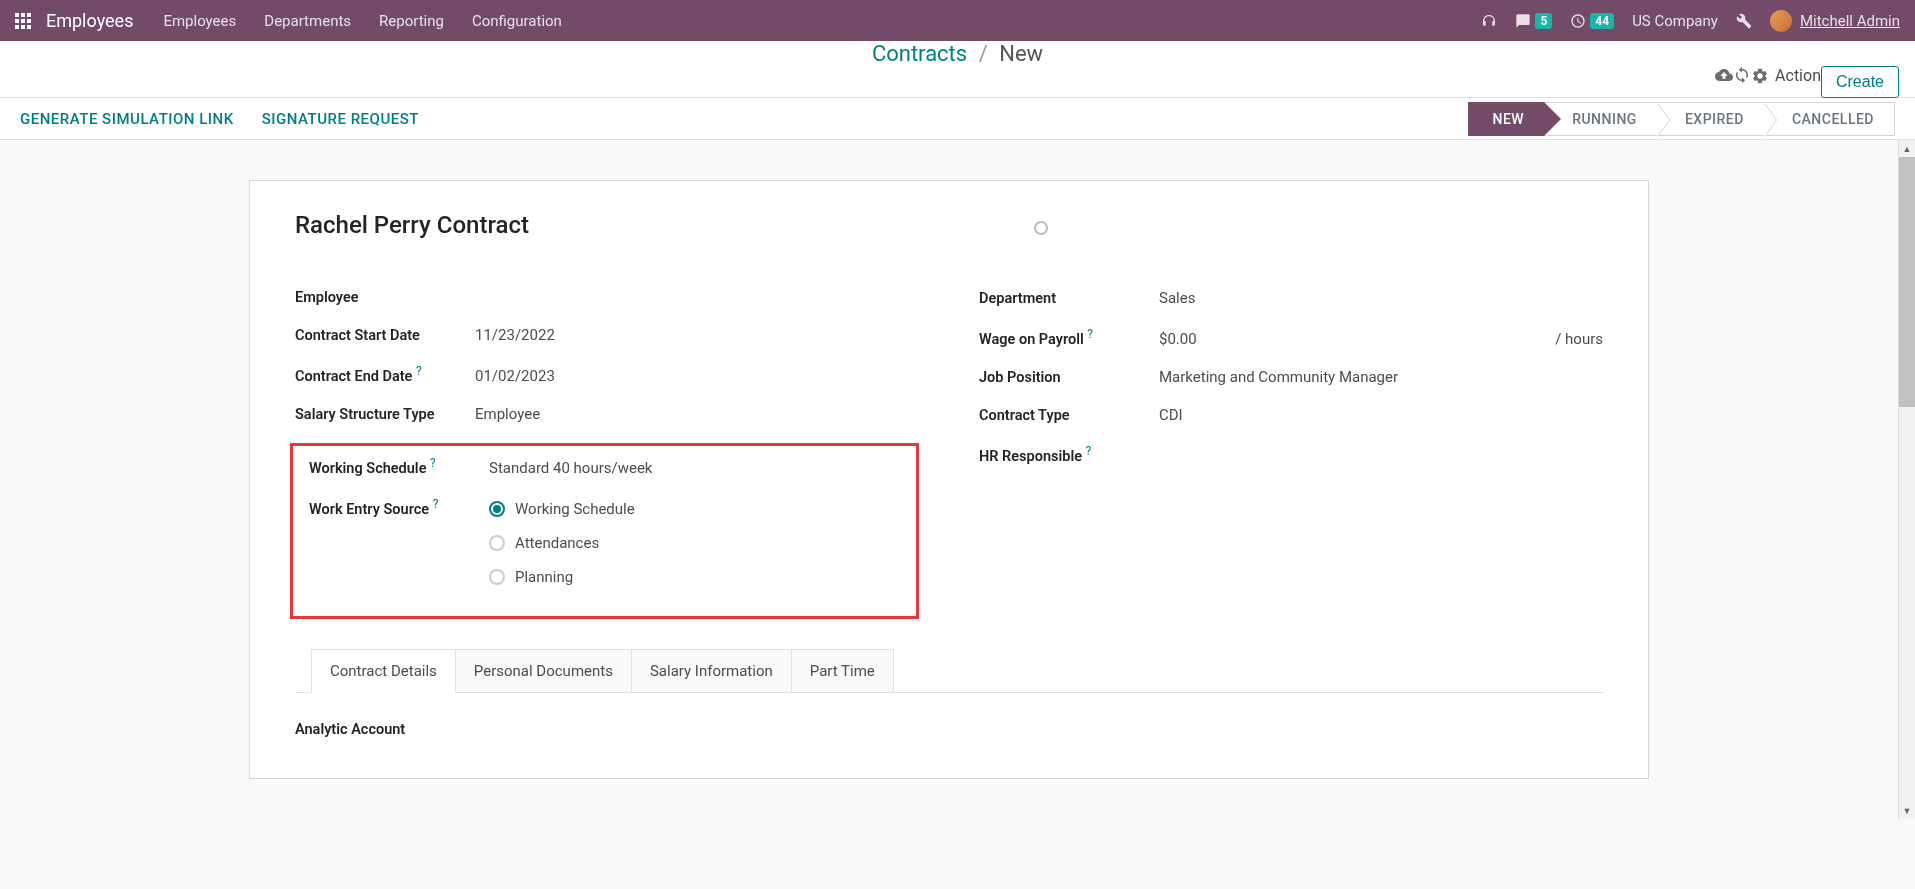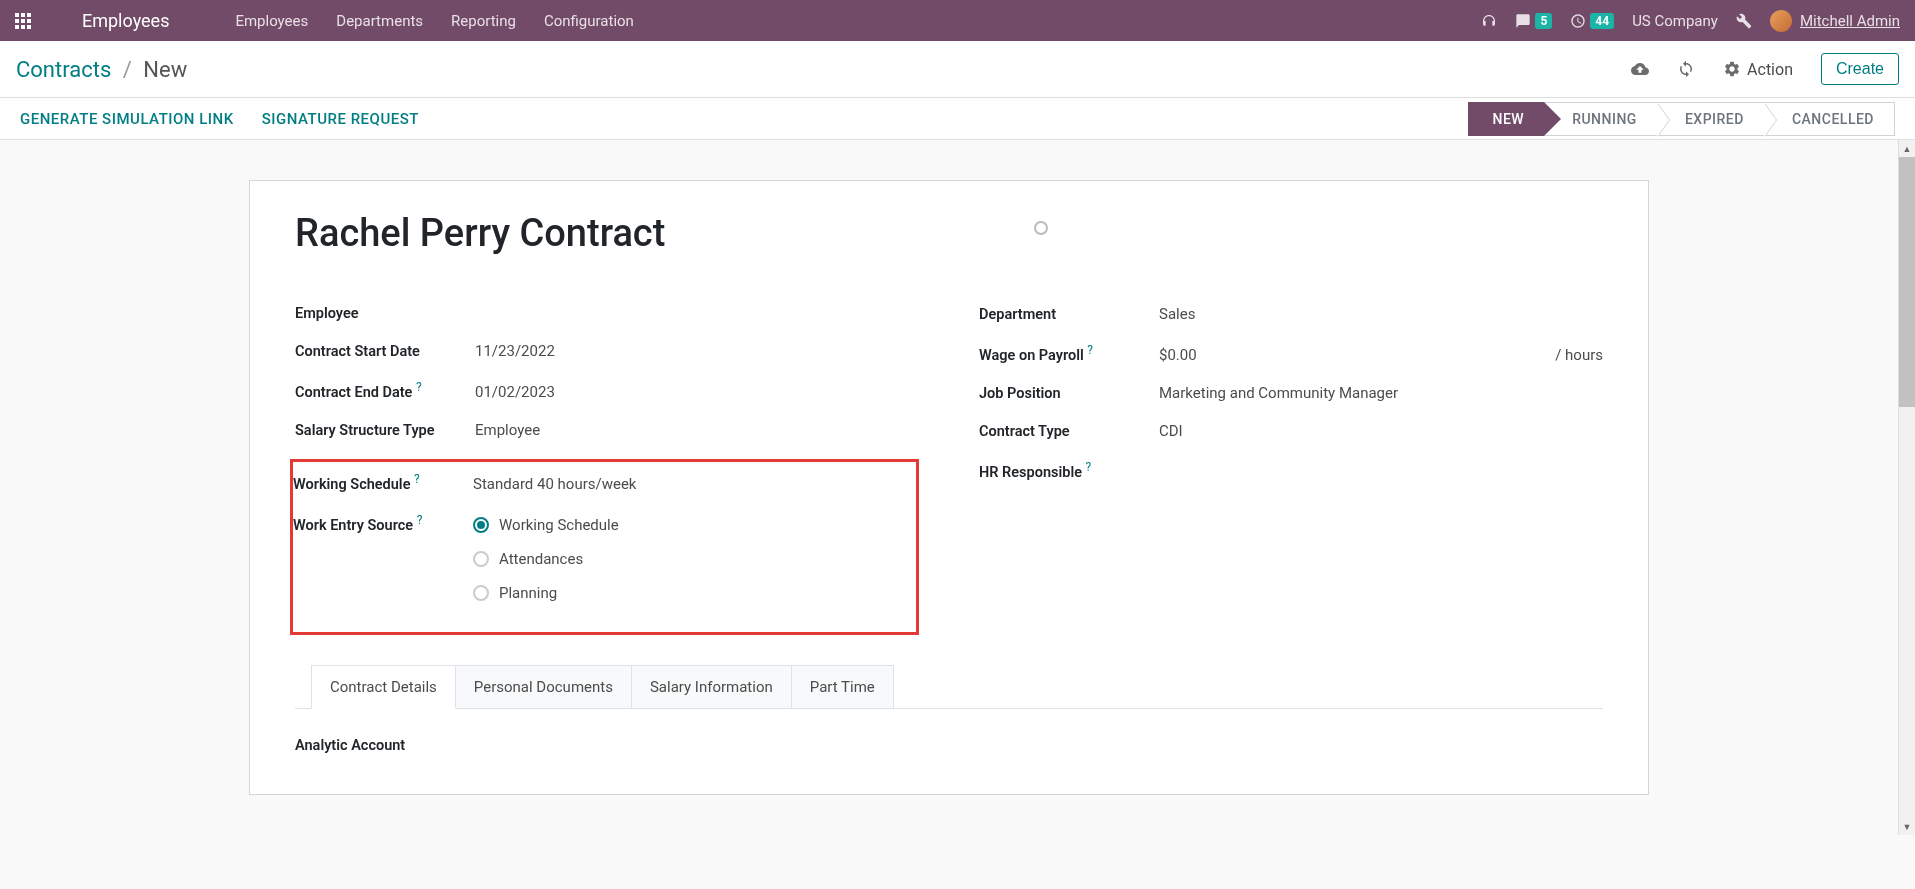--- a/index.html
+++ b/index.html
@@ -1,37 +1,37 @@
 <!DOCTYPE html>
 <html><head>
 <meta charset="utf-8">
 <style>
 * { margin: 0; padding: 0; box-sizing: border-box; }
 body { font-family: -apple-system, BlinkMacSystemFont, "Segoe UI", Roboto, "Helvetica Neue", sans-serif; font-size: 14px; color: #4c4c4c; background: #f9f9f9; }
-.topbar { background: #714b67; height: 41px; display: flex; align-items: center; padding: 0 15px; color: #fff; gap: 36px; }
+.topbar { background: #714b67; height: 41px; display: flex; align-items: center; padding: 0 15px; color: #fff; }
 .apps-icon { display: flex; flex-direction: column; gap: 2px; margin-right: 15px; cursor: pointer; }
 .apps-icon .row { display: flex; gap: 2px; }
 .apps-icon .cell { width: 4px; height: 4px; background: #fff; }
 .app-name { font-size: 18px; margin-right: 30px; color: #fff; }
 .topmenu { display: flex; gap: 28px; font-size: 15px; }
 .topmenu-item { color: #e8e0e5; cursor: pointer; }
 .topbar-right { margin-left: auto; display: flex; align-items: center; gap: 18px; }
 .topbar-icon { width: 16px; height: 16px; fill: #e8e0e5; cursor: pointer; }
 .badge-wrap { position: relative; display: flex; align-items: center; gap: 4px; }
 .badge { background: #1ab5a6; color: #fff; padding: 1px 5px; border-radius: 3px; font-size: 12px; font-weight: bold; }
 .company { color: #e8e0e5; font-size: 15px; }
 .user-wrap { display: flex; align-items: center; gap: 8px; }
 .avatar { width: 22px; height: 22px; border-radius: 50%; background: linear-gradient(135deg, #e8a05c, #c46b35); }
 .user-name { color: #e8e0e5; font-size: 15px; text-decoration: underline; }
-.controlbar { background: #fff; height: 57px; display: flex; align-items: center; padding: 0 16px; border-bottom: 1px solid #e0e0e0; }
+.controlbar { background: #fff; height: 57px; display: flex; align-items: center; padding: 0 16px; border-bottom: 1px solid #e0e0e0; flex-direction: column; }
 .breadcrumb { font-size: 22px; color: #212529; }
 .breadcrumb .link { color: #017e84; cursor: pointer; }
 .breadcrumb .sep { color: #999; margin: 0 6px; }
 .breadcrumb .current { color: #555; }
-.control-actions { margin-left: auto; display: flex; align-items: center; gap: 28px; }
+.control-actions { margin-left: auto; display: flex; align-items: flex-start; }
 .ctrl-icon { width: 18px; height: 18px; fill: #6c6c6c; cursor: pointer; }
 .action-btn { display: flex; align-items: center; gap: 6px; font-size: 16px; color: #4c4c4c; cursor: pointer; }
 .action-btn svg { width: 18px; height: 18px; fill: #6c6c6c; }
 .create-btn { border: 1px solid #017e84; color: #017e84; background: #fff; padding: 6px 14px; font-size: 16px; border-radius: 3px; cursor: pointer; }
 .statusbar { background: #fff; height: 42px; display: flex; align-items: center; padding: 0 20px; border-bottom: 1px solid #dee2e6; }
 .status-buttons { display: flex; gap: 28px; }
 .status-btn { color: #017e84; font-size: 15px; font-weight: 500; letter-spacing: 0.5px; cursor: pointer; }
 .state-arrows { margin-left: auto; display: flex; align-items: center; height: 100%; }
 .state { position: relative; padding: 0 20px 0 24px; height: 34px; display: flex; align-items: center; font-size: 14px; font-weight: 500; color: #6c757d; letter-spacing: 0.5px; cursor: pointer; }
 .state.active { background: #714b67; color: #fff; }
@@ -39,37 +39,37 @@
 .state:not(.active):not(:last-child)::after { content: ""; position: absolute; right: -12px; top: 0; width: 0; height: 0; border-top: 17px solid transparent; border-bottom: 17px solid transparent; border-left: 12px solid #fff; z-index: 1; }
 .state:not(.active):not(:last-child)::before { content: ""; position: absolute; right: -13px; top: 0; width: 0; height: 0; border-top: 17px solid transparent; border-bottom: 17px solid transparent; border-left: 12px solid #ced4da; }
 .state:not(.active):not(:first-child) { padding-left: 28px; }
 .state:not(.active) { border-top: 1px solid #ced4da; border-bottom: 1px solid #ced4da; }
 .state:last-child { border-right: 1px solid #ced4da; }
 .state:not(.active):first-child { border-left: 1px solid #ced4da; }
 .content-wrap { display: flex; }
 .main-scroll { flex: 1; padding: 0; position: relative; }
 .form-sheet { background: #fff; border: 1px solid #d5d5d5; max-width: 1400px; margin: 40px auto; padding: 30px 45px 40px 45px; }
 .form-header { display: flex; align-items: flex-start; }
-.form-title { font-size: 38px; font-weight: 500; color: #212529; margin-bottom: 50px; flex: 1.3; }
+.form-title { font-size: 24px; font-weight: 500; color: #212529; margin-bottom: 50px; flex: 1.3; }
 .loading-dot-area { flex: 1; padding-top: 10px; }
 .loading-dot { width: 14px; height: 14px; border: 2px solid #bbb; border-radius: 50%; }
 .form-cols { display: flex; gap: 60px; }
 .form-col { flex: 1; }
 .field-row { display: flex; margin-bottom: 20px; align-items: baseline; }
 .field-label { width: 180px; font-weight: 600; font-size: 14.5px; color: #212529; }
 .field-label .help { font-weight: 400; color: #017e84; font-size: 12px; vertical-align: super; }
 .field-value { flex: 1; font-size: 15px; color: #4c4c4c; }
 .wage-row .field-value { display: flex; align-items: baseline; }
 .wage-suffix { margin-left: auto; color: #4c4c4c; font-size: 15px; }
 .radio-group { flex: 1; display: flex; flex-direction: column; gap: 16px; }
 .radio-item { display: flex; align-items: center; gap: 10px; font-size: 15px; color: #4c4c4c; }
 .radio-circle { width: 16px; height: 16px; border: 2px solid #ccc; border-radius: 50%; display: flex; align-items: center; justify-content: center; }
 .radio-circle.selected { border-color: #017e84; }
 .radio-circle.selected::after { content: ""; width: 8px; height: 8px; background: #017e84; border-radius: 50%; }
-.highlight-box { border: 3px solid #e53935; padding: 10px 10px 10px 0; margin-left: -5px; }
+.highlight-box { border: 3px solid #e53935; padding: 10px 10px 10px 16px; margin-left: -5px; }
 .tabs { display: flex; margin-top: 30px; border-bottom: none; margin-left: 16px; }
 .tab { padding: 12px 18px; border: 1px solid #dee2e6; background: #fff; font-size: 15px; color: #4c4c4c; cursor: pointer; margin-right: -1px; }
 .tab.active { border-bottom: 1px solid #fff; position: relative; z-index: 1; }
 .tab:not(.active) { background: #f8f9fa; }
 .tabs-border { border-bottom: 1px solid #dee2e6; margin-top: -1px; }
 .tab-content { padding-top: 28px; }
 .section-label { font-weight: 600; font-size: 14.5px; color: #212529; }
 .vscroll { width: 17px; background: #f1f1f1; border-left: 1px solid #dcdcdc; position: relative; }
 .vscroll-thumb { background: #c1c1c1; height: 250px; position: absolute; top: 17px; left: 0; right: 0; }
 .vscroll-arrow { position: absolute; left: 0; right: 0; height: 17px; display: flex; align-items: center; justify-content: center; font-size: 9px; color: #666; }

